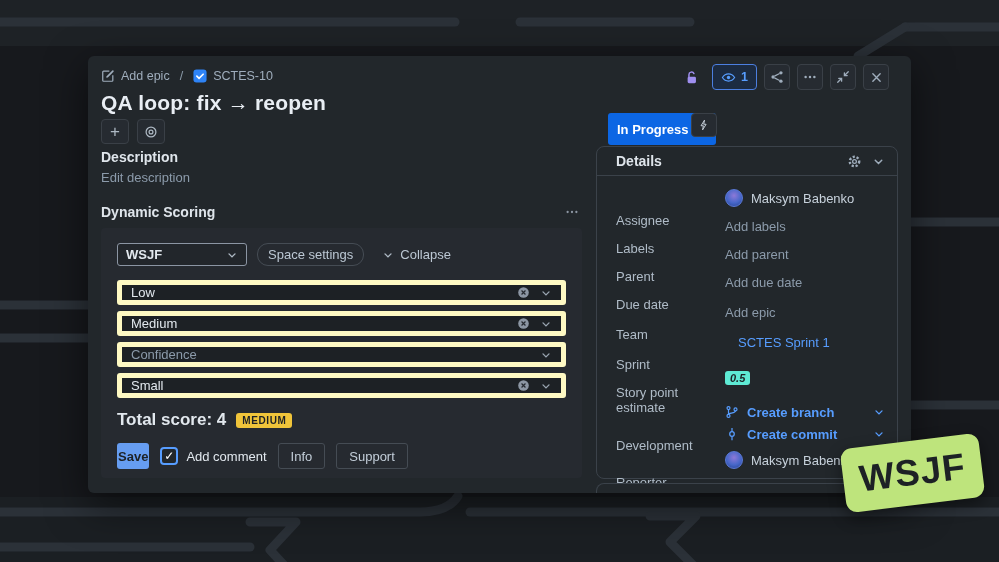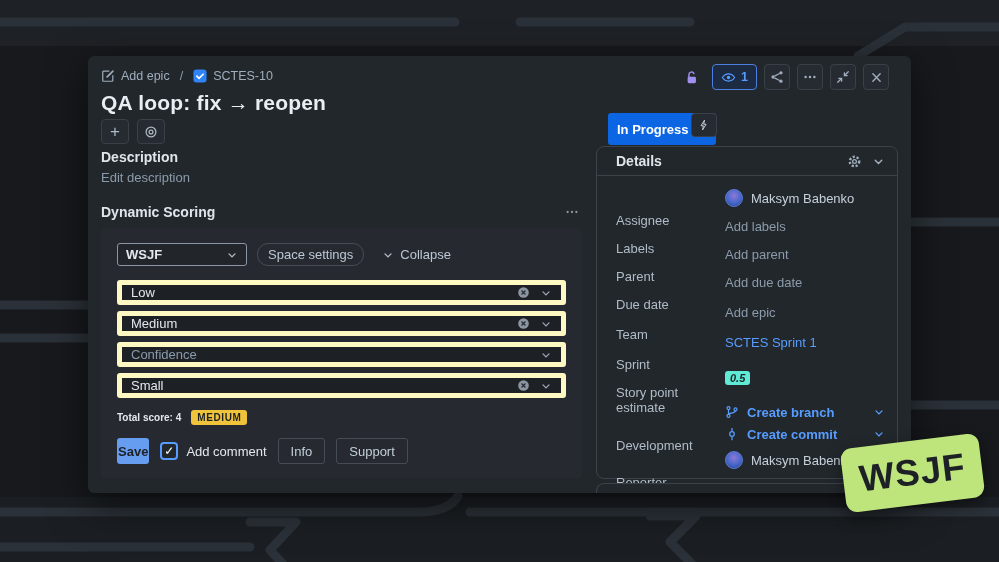--- a/index.html
+++ b/index.html
@@ -69,21 +69,21 @@
 
   .field { height:25px; border:5px solid #fef9c3; border-radius:3px;
            background:#1d2125; display:flex; align-items:center;
            padding:0 9px; margin-bottom:6px; font-size:13px; color:#e2e8ee;
            cursor:pointer; }
   .field .fval { flex:1; }
   .field.placeholder .fval { color:#8c9bab; }
   .fctrl { display:flex; align-items:center; gap:10px; }
 
   .total-row { display:flex; align-items:center; gap:10px; margin-top:12px; }
-  .total-label { font-size:10px; font-weight:700; color:#e2e8ee; }
+  .total-label { font-size:17px; font-weight:700; color:#e2e8ee; }
   .score-badge { background:#f0c43a; color:#1d2125; font-size:10px; font-weight:700;
                  letter-spacing:.6px; padding:2px 6px; border-radius:3px; }
 
   .actions-row { display:flex; align-items:center; gap:11px; margin-top:13px; }
   .save-btn { height:26px; background:#669df1; border-radius:3px; border:none;
               padding:0 1px; color:#1d2125; font-size:13px; font-weight:600;
               font-family:"Liberation Sans",sans-serif; cursor:pointer; }
   .cb-wrap { display:flex; align-items:center; gap:8px; }
   .checkbox { width:18px; height:18px; border:2px solid #579dff; border-radius:4px;
               background:#22272b; display:flex; align-items:center;
@@ -104,21 +104,21 @@
   .dh-icons span { display:flex; cursor:pointer; }
   .details-body { padding:8px 12px 0 19px; }
   .drow { display:flex; align-items:center; }
   .h28{height:28px} .h29{height:29px} .h30{height:30px} .h42{height:42px}
   .h48{height:48px} .h26{height:26px}
   .dlabel { width:109px; flex:none; font-size:13px; font-weight:400; color:#b0bcc8;
             line-height:15px;margin-top:44px; }
   .dval { flex:1; display:flex; align-items:center; gap:8px; font-size:13px;
           color:#c7d1db; cursor:pointer; }
   .dval.muted { color:#8c9bab; }
-  .dval.link { color:#579dff; }
+  .dval.link { color:#579dff;margin-left:13px; }
   .avatar { width:18px; height:18px; border-radius:50%; flex:none;
             background:radial-gradient(circle at 50% 35%, #8d79d8 0%, #4767c9 55%, #253f8f 100%);
             border:1px solid #5a79d6; }
   .est-badge { background:#5eead4; color:#1d2125; font-size:11px; font-weight:700;
                padding:1px 5px; border-radius:3px; cursor:pointer;font-style:italic; }
   .dev-col { flex:1; display:flex; flex-direction:column; gap:7px; }
   .dev-line { display:flex; align-items:center; gap:8px; color:#579dff;
               font-size:13px; font-weight:600; cursor:pointer; }
   .dev-line .spacer { flex:1; }
 

